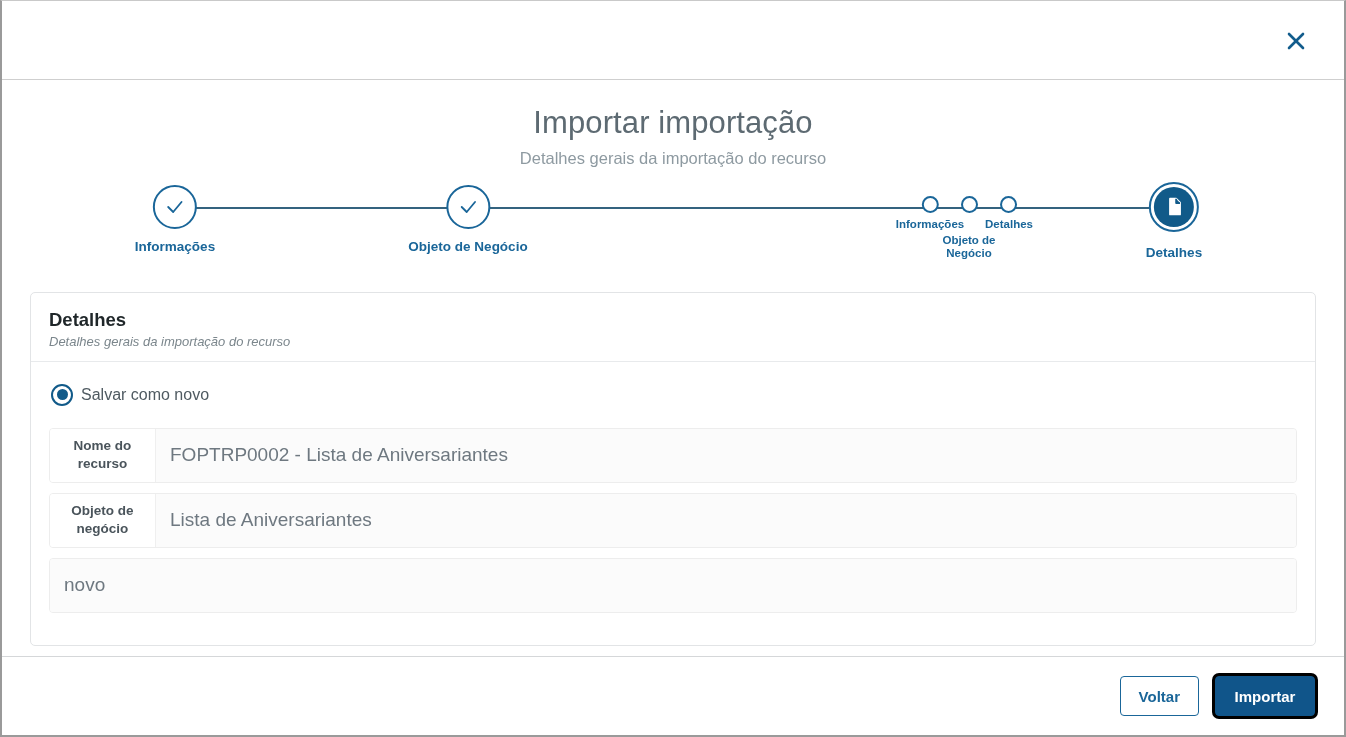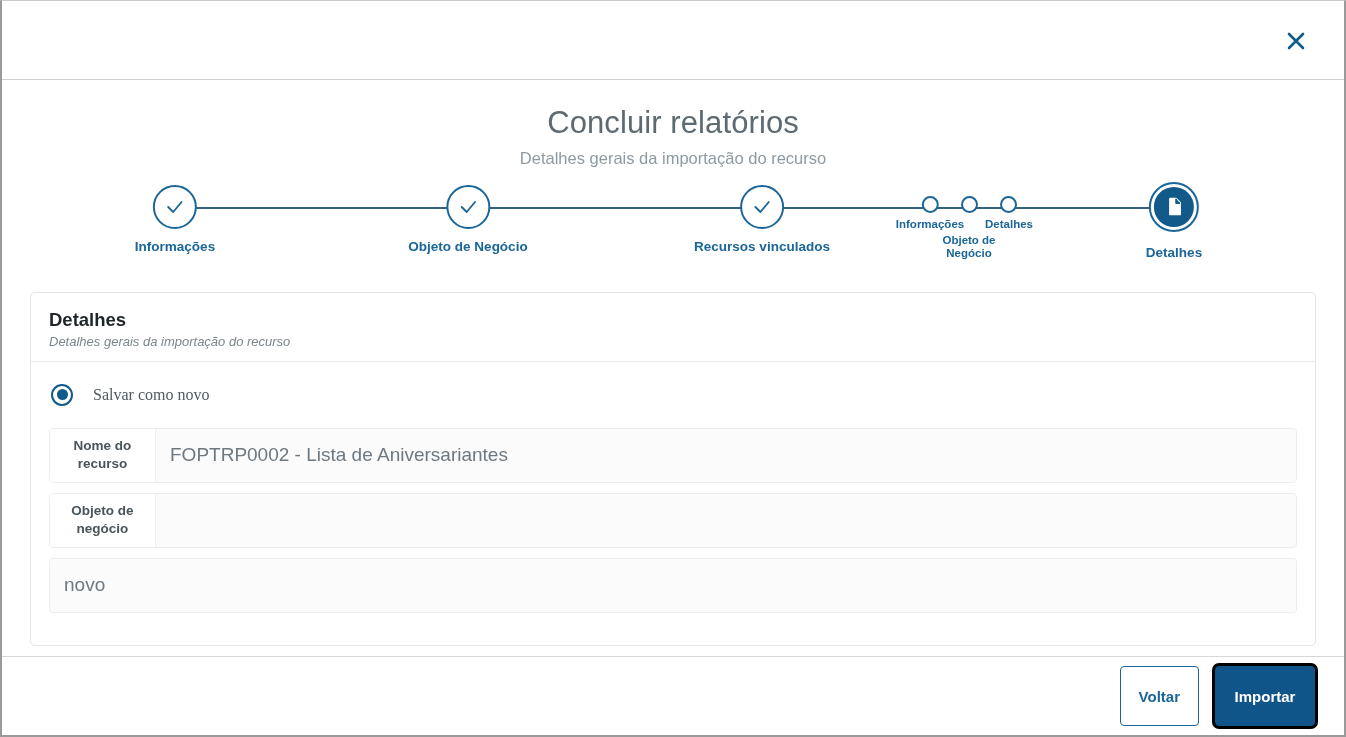--- a/index.html
+++ b/index.html
@@ -175,23 +175,22 @@
     font-style: italic;
     color: #7b868c;
   }
 
   .panel-body { padding: 18px 18px 22px 18px; }
 
   
   .radio-row {
     display: flex;
     align-items: center;
-    gap: 20px;
+    gap: 8px;
     margin: 4px 0 22px 2px;
-    font-family: Liberation Serif, serif;
   }
   .radio {
     width: 22px;
     height: 22px;
     border-radius: 50%;
     border: 2.5px solid #115a89;
     background: #ffffff;
     display: flex;
     align-items: center;
     justify-content: center;
@@ -260,21 +259,21 @@
     padding-right: 24px;
     gap: 16px;
     background: #ffffff;
   }
   .btn {
     font-family: "Liberation Sans", sans-serif;
     font-size: 15px;
     font-weight: 700;
     cursor: pointer;
     border-radius: 4px;
-    height: 60px;
+    height: 40px;
     min-width: 78px;
     padding: 0 18px;
   }
   .btn-secondary {
     background: #ffffff;
     color: #1a6699;
     border: 1.5px solid #1a6699;
   }
   .btn-primary {
     background: #10558a;
@@ -293,21 +292,21 @@
   <div class="titlebar">
     <button class="close-btn" aria-label="close">
       <svg width="24" height="24" viewBox="0 0 24 24" fill="none" stroke="currentColor" stroke-width="2.6" stroke-linecap="round">
         <line x1="5" y1="5" x2="19" y2="19"></line>
         <line x1="19" y1="5" x2="5" y2="19"></line>
       </svg>
     </button>
   </div>
 
   <div class="header">
-    <div class="header-title">Concluir relatórios</div>
+    <div class="header-title">Importar importação</div>
     <div class="header-sub">Detalhes gerais da importação do recurso</div>
   </div>
 
   <div class="stepper">
     <div class="track"></div>
 
     <div class="step" style="left:173px;">
       <div class="node-big">
         <svg width="20" height="20" viewBox="0 0 24 24" fill="none" stroke="#1a6699" stroke-width="2.2" stroke-linecap="round" stroke-linejoin="round">
           <polyline points="4,12 10,18 20,6"></polyline>
@@ -318,28 +317,20 @@
 
     <div class="step" style="left:466px;">
       <div class="node-big">
         <svg width="20" height="20" viewBox="0 0 24 24" fill="none" stroke="#1a6699" stroke-width="2.2" stroke-linecap="round" stroke-linejoin="round">
           <polyline points="4,12 10,18 20,6"></polyline>
         </svg>
       </div>
       <div class="step-label">Objeto de Negócio</div>
     </div>
 
-    <div class="step" style="left:760px;">
-      <div class="node-big">
-        <svg width="20" height="20" viewBox="0 0 24 24" fill="none" stroke="#1a6699" stroke-width="2.2" stroke-linecap="round" stroke-linejoin="round">
-          <polyline points="4,12 10,18 20,6"></polyline>
-        </svg>
-      </div>
-      <div class="step-label">Recursos vinculados</div>
-    </div>
 
     <div class="ministep" style="left:928px;">
       <div class="node-mini"></div>
       <div class="ministep-label">Informações</div>
     </div>
 
     <div class="ministep" style="left:967px;top:14px;">
       <div class="node-mini"></div>
       <div class="ministep-label wrap" style="margin-top:21px;">Objeto de Negócio</div>
     </div>
@@ -377,20 +368,21 @@
         <span class="radio-label">Salvar como novo</span>
       </div>
 
       <div class="field tall">
         <div class="field-label">Nome do recurso</div>
         <div class="field-value">FOPTRP0002 - Lista de Aniversariantes</div>
       </div>
 
       <div class="field tall">
         <div class="field-label">Objeto de negócio</div>
+        <div class="field-value">Lista de Aniversariantes</div>
       </div>
 
       <div class="field tall">
         <div class="field-value">novo</div>
       </div>
 
     </div>
   </div>
 
   <div class="footer">

